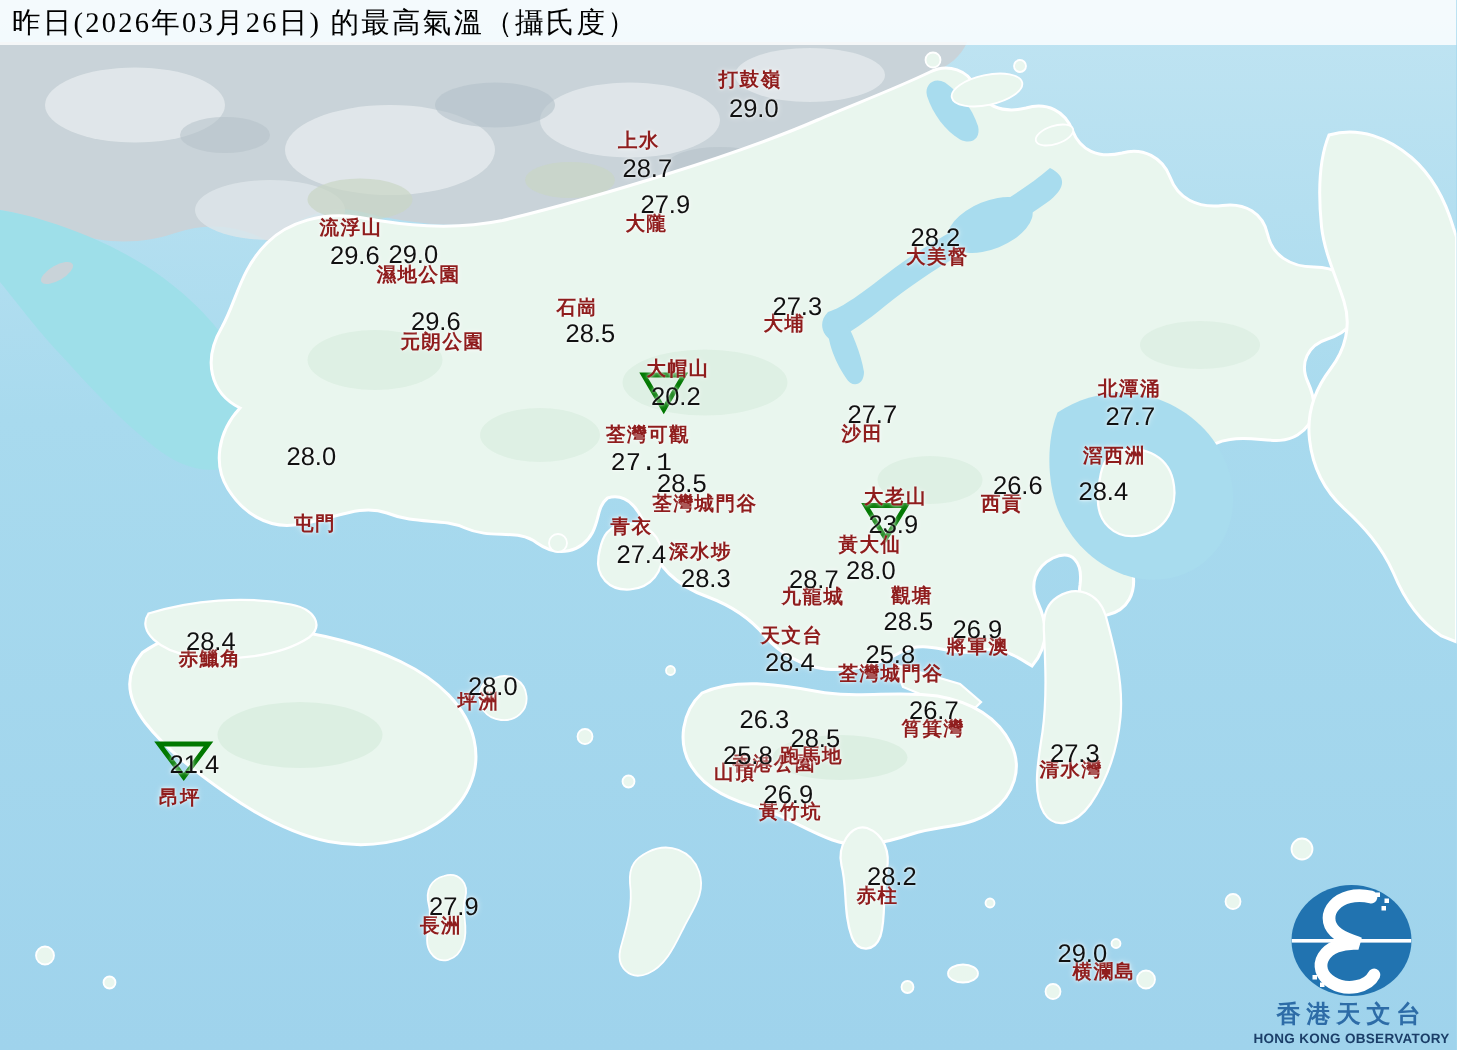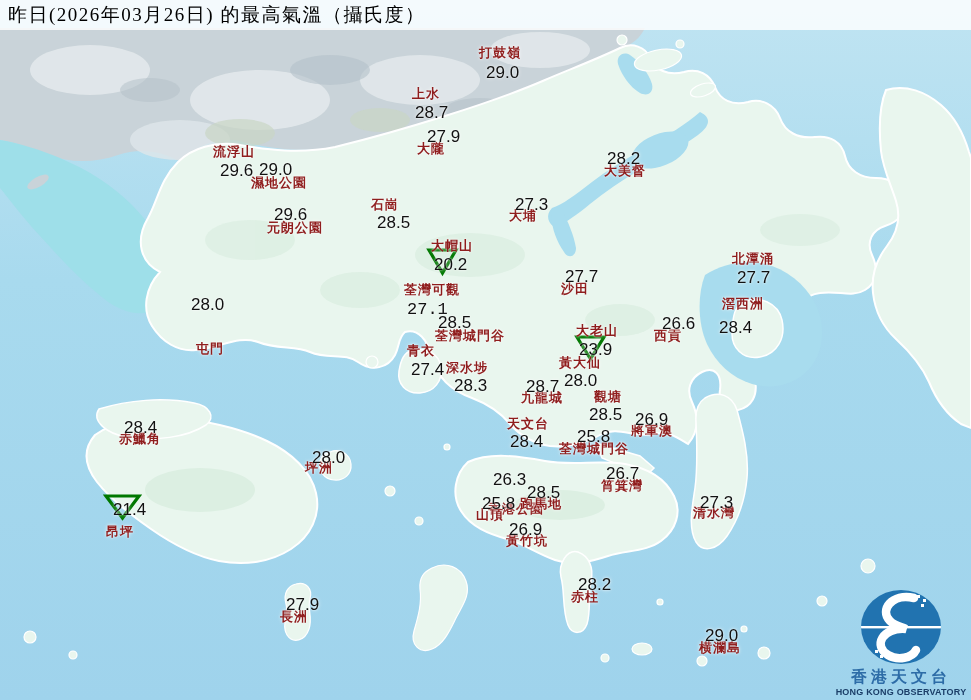--- a/index.html
+++ b/index.html
@@ -229,21 +229,21 @@
       <div class="st-name" style="left: 693px; top: 506px;">清水灣</div>
       <div class="st-value" style="left: 700px; top: 494px;">27.3</div>
       <div class="st-name" style="left: 119px; top: 432px;">赤鱲角</div>
       <div class="st-value" style="left: 124px; top: 419px;">28.4</div>
       <div class="st-name" style="left: 305px; top: 461px;">坪洲</div>
       <div class="st-value" style="left: 312px; top: 449px;">28.0</div>
       <div class="st-name" style="left: 106px; top: 515px; margin-top: 10px;">昂坪</div>
       <div class="st-value" style="left: 113px; top: 501px;">21.4</div>
       <div class="st-name" style="left: 280px; top: 610px;">長洲</div>
       <div class="st-value" style="left: 286px; top: 596px;">27.9</div>
-      <div class="st-name" style="left: 699px; top: 641px;">横瀾島</div>
+      <div class="st-name" style="left: 715px; top: 641px;">横瀾島</div>
       <div class="st-value" style="left: 705px; top: 627px;">29.0</div>
     </div>
 
   <div class="title-bar">
     <span class="title-text">昨日(2026年03月26日) 的最高氣溫（攝氏度）</span>
   </div>
 
   <div class="logo">
     <svg width="82" height="76" viewBox="0 0 82 76">
       <defs>

